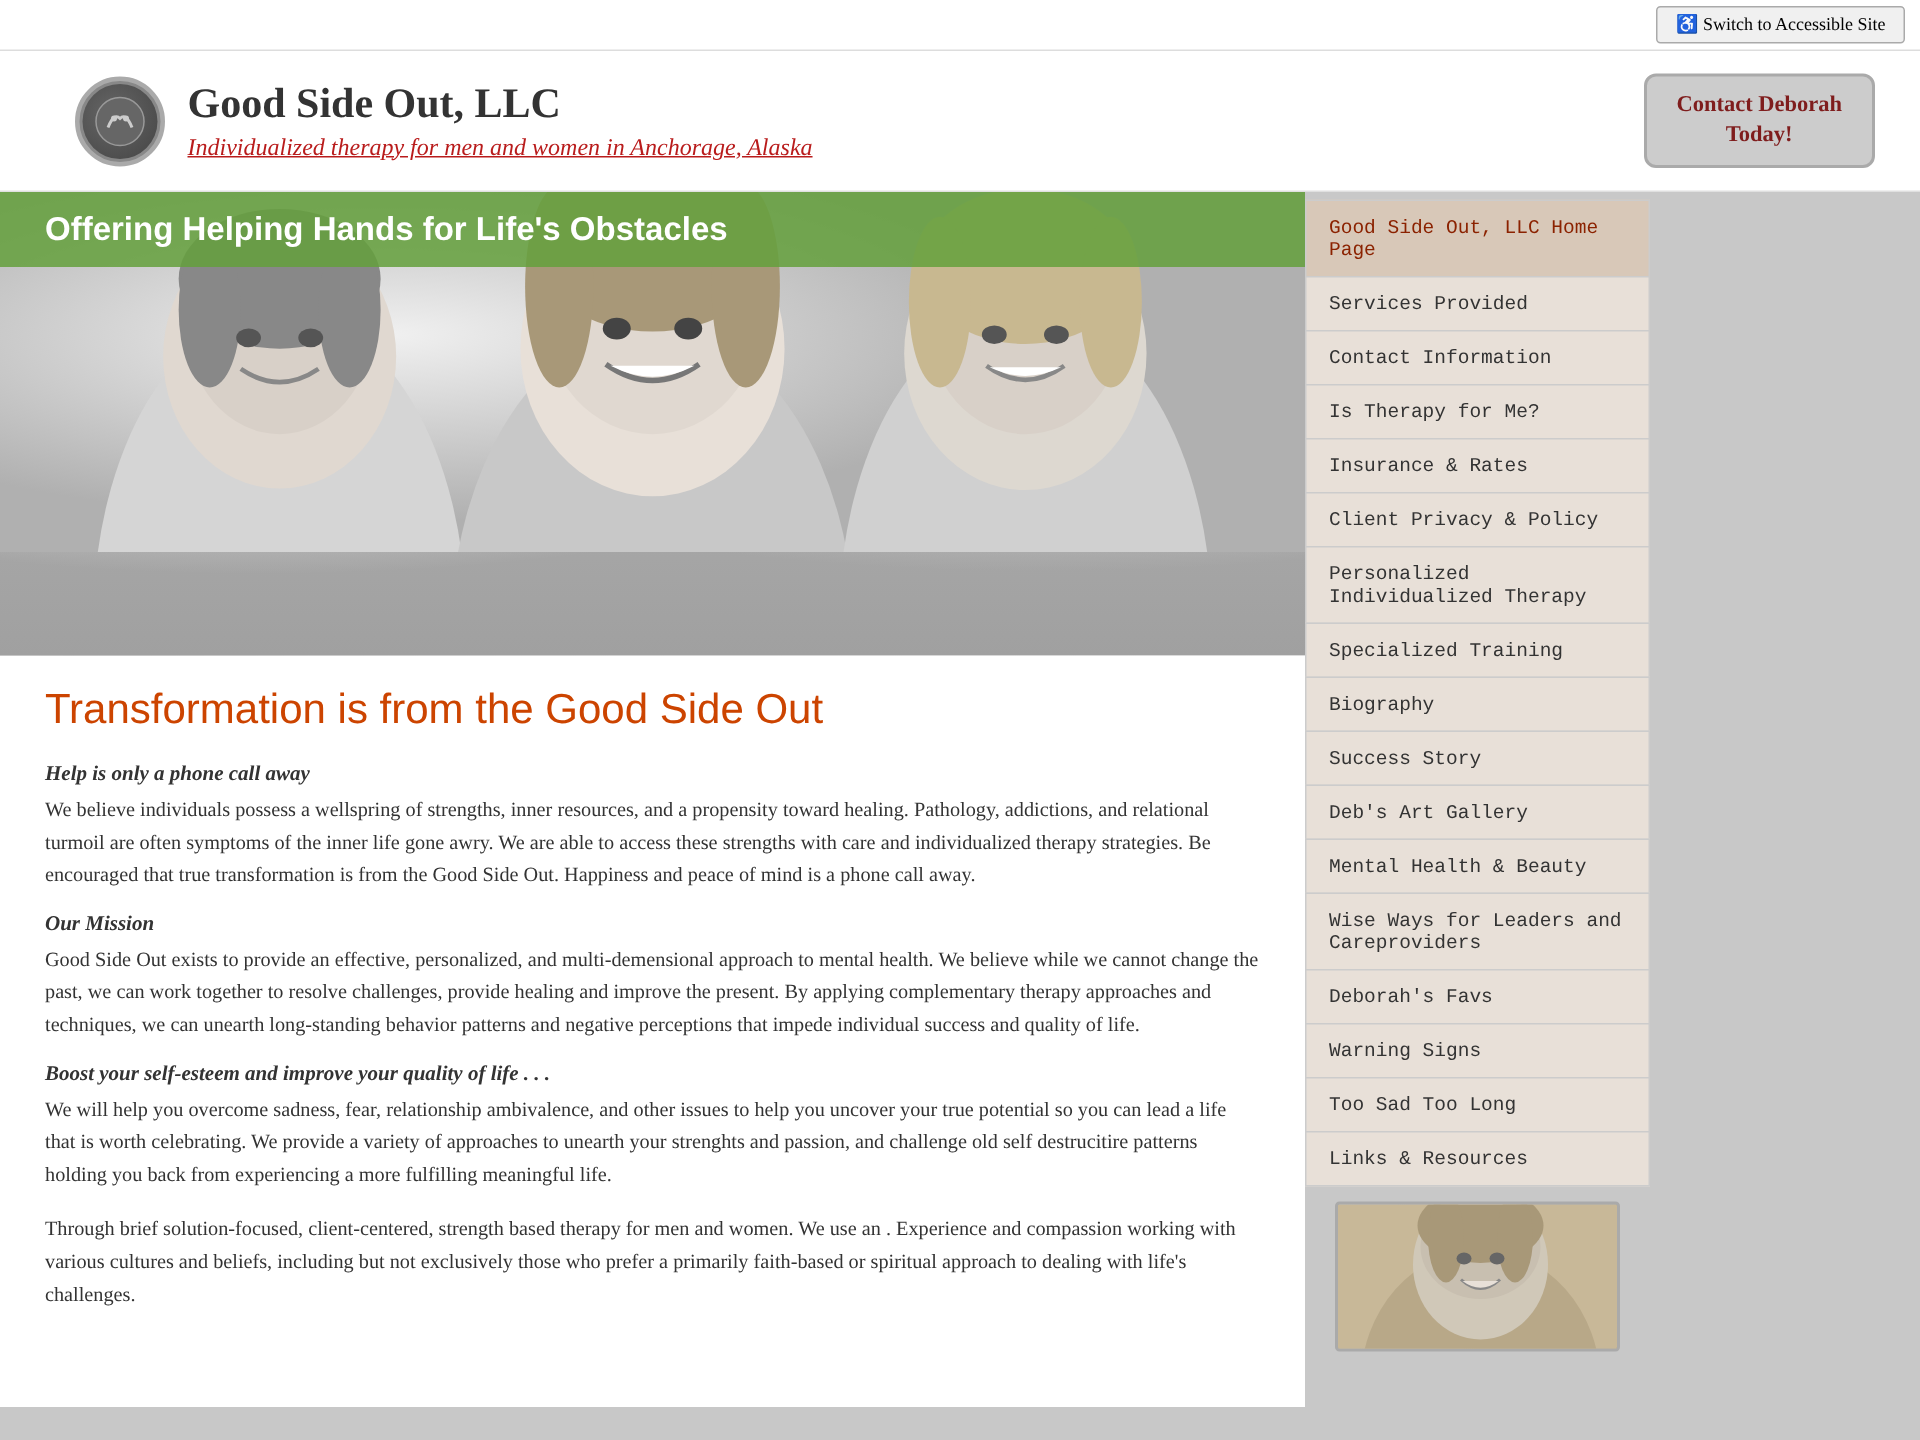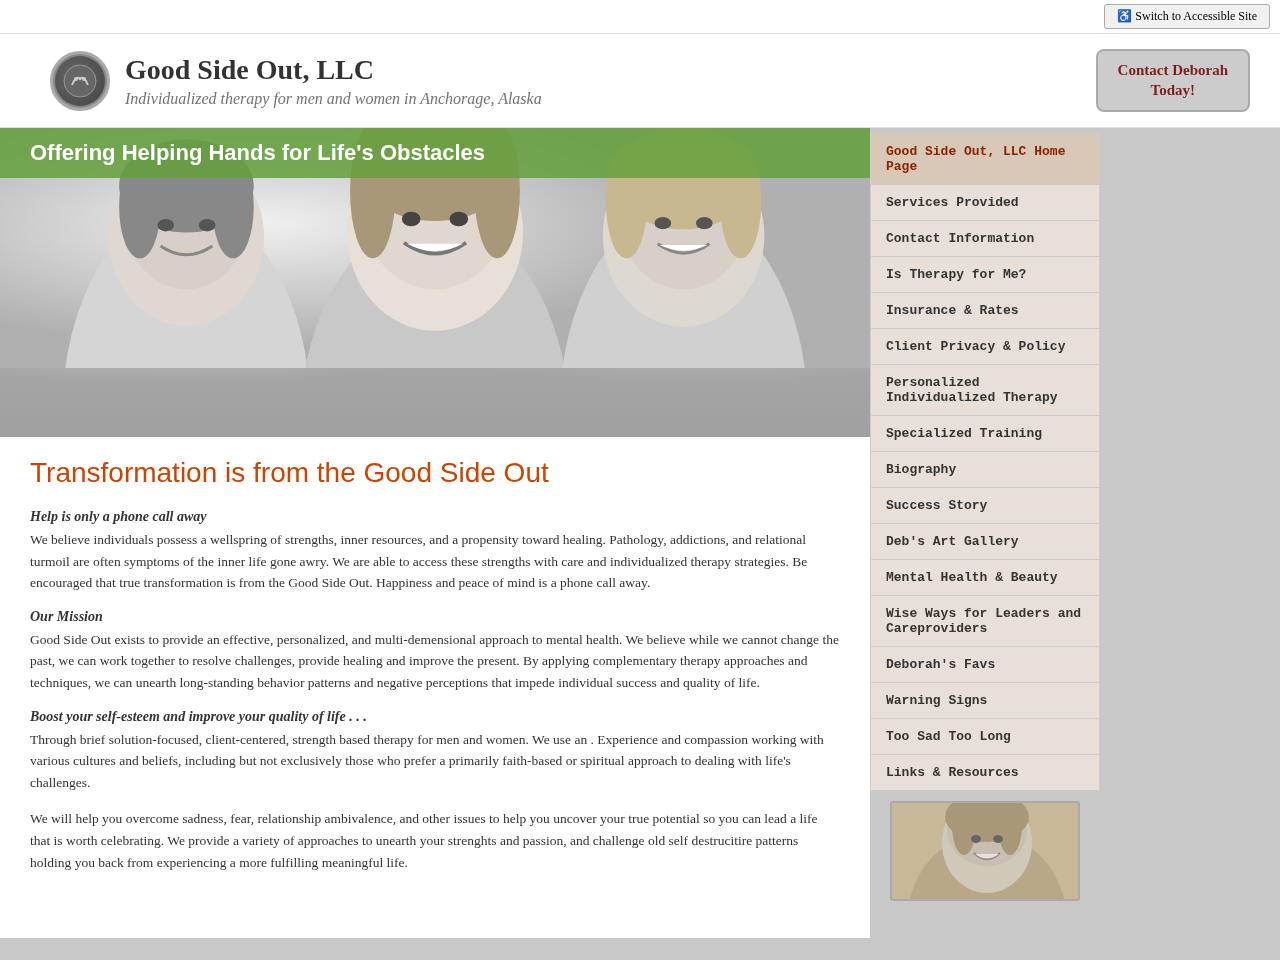--- a/index.html
+++ b/index.html
@@ -62,24 +62,25 @@
       font-size: 18px;
     }
     .site-title {
       font-size: 28px;
       font-weight: bold;
       color: #333;
       font-family: Georgia, serif;
     }
     .site-tagline {
       font-size: 16px;
-      color: #737373;
+      color: #b91c1c;
       font-style: italic;
       margin-top: 4px;
       font-family: Georgia, serif;
+      text-decoration: underline;
     }
     .contact-btn {
       background: #ccc;
       border: 2px solid #aaa;
       padding: 10px 20px;
       font-size: 15px;
       font-weight: bold;
       cursor: pointer;
       border-radius: 8px;
       text-align: center;
@@ -163,21 +164,20 @@
       background: #e8e0d8;
       border: 1px solid #ccc;
       padding: 10px 15px;
       font-size: 13px;
       font-family: 'Courier New', monospace;
       color: #333;
       cursor: pointer;
       border-bottom: none;
       display: block;
       text-decoration: none;
-      font-weight: bold;
     }
     .nav-item:last-child {
       border-bottom: 1px solid #ccc;
     }
     .nav-item.active {
       background: #d8c8b8;
       color: #8B2200;
     }
     .bottom-photo {
       width: 190px;
@@ -287,23 +287,23 @@
     <div class="page-content">
       <h1 class="main-heading">Transformation is from the Good Side Out</h1>
 
       <div class="section-title">Help is only a phone call away</div>
       <p class="body-text">We believe individuals possess a wellspring of strengths, inner resources, and a propensity toward healing.  Pathology, addictions, and relational turmoil are often symptoms of the inner life gone awry.   We are able to access these strengths with care and individualized therapy strategies. Be encouraged that true transformation is from the Good Side Out. Happiness and peace of mind is a phone call away.</p>
 
       <div class="section-title">Our Mission</div>
       <p class="body-text">Good Side Out exists to provide an effective, personalized, and multi-demensional approach to mental health. We believe while we cannot change the past, we can work together to resolve challenges, provide healing and improve the present. By applying complementary therapy approaches and techniques, we can unearth long-standing behavior patterns and negative perceptions that impede individual success and quality of life.</p>
 
       <div class="section-title">Boost your self-esteem and improve your quality of life . . .</div>
+      <p class="body-text">We will help you overcome sadness, fear, relationship ambivalence, and other issues to help you uncover your true potential so you can lead a life that is worth celebrating. We provide a variety of approaches to unearth your strenghts and passion, and challenge old self destrucitire patterns holding you back from experiencing a more fulfilling meaningful life.</p>
+
       <p class="body-text">Through brief solution-focused, client-centered, strength based therapy for men and women. We use an . Experience and compassion working with various cultures and beliefs, including but not exclusively those who prefer a primarily faith-based or spiritual approach to dealing with life's challenges.</p>
-
-      <p class="body-text">We will help you overcome sadness, fear, relationship ambivalence, and other issues to help you uncover your true potential so you can lead a life that is worth celebrating. We provide a variety of approaches to unearth your strenghts and passion, and challenge old self destrucitire patterns holding you back from experiencing a more fulfilling meaningful life.</p>
     </div>
   </div>
 
   <div class="sidebar">
     <div id="nav-items">
         <a href="#" class="nav-item active">Good Side Out, LLC Home Page</a>
         <a href="#" class="nav-item">Services Provided</a>
         <a href="#" class="nav-item">Contact Information</a>
         <a href="#" class="nav-item">Is Therapy for Me?</a>
         <a href="#" class="nav-item">Insurance &amp; Rates</a>

